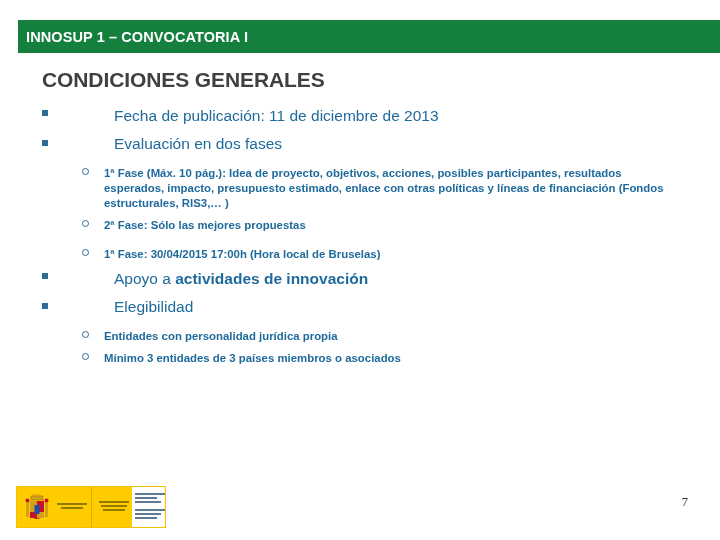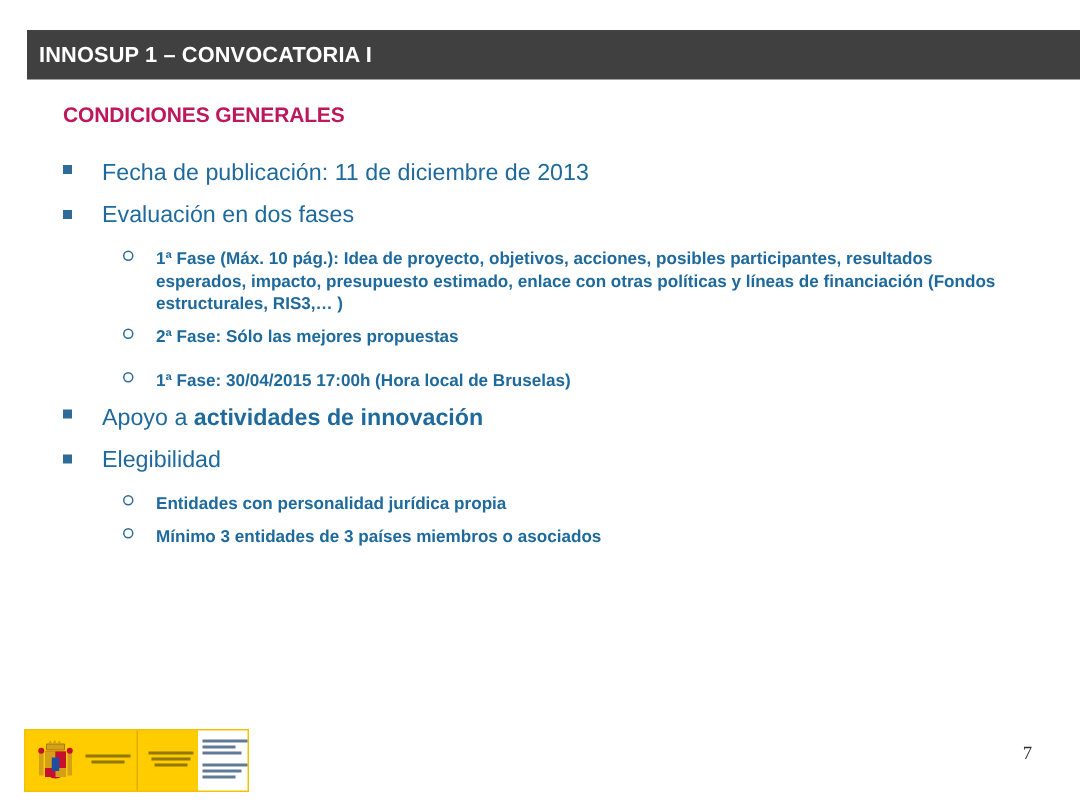--- a/index.html
+++ b/index.html
@@ -15,61 +15,62 @@
     position: relative;
   }
 
   
   .header-band {
     position: absolute;
     left: 18px;
     top: 20px;
     right: 0;
     height: 33px;
-    background: #404040;
+    background: #15803d;
     display: flex;
     align-items: center;
   }
   .header-title {
     color: #ffffff;
     font-size: 14.5px;
     font-weight: bold;
     letter-spacing: 0.1px;
     padding-left: 8px;
     white-space: nowrap;
   }
 
   
   .slide-title {
     position: absolute;
     left: 42px;
     top: 68px;
-    font-size: 14px;
-    font-weight: bold;
-    color: #be185d;
+    font-size: 21px;
+    font-weight: bold;
+    color: #404040;
     letter-spacing: -0.1px;
     white-space: nowrap;
   }
 
   
   .content {
     position: absolute;
     left: 42px;
     top: 106px;
     width: 640px;
   }
 
   
   .lvl1 {
     display: flex;
     align-items: flex-start;
     color: #1F6A9C;
     font-size: 15.5px;
     line-height: 1.25;
     margin-bottom: 9px;
+    gap: 46px;
   }
   .lvl1 .marker {
     flex: 0 0 auto;
     width: 26px;
     color: #2E6B96;
     font-size: 12px;
     line-height: 1.45;
   }
   .lvl1 .marker span {
     display: inline-block;

